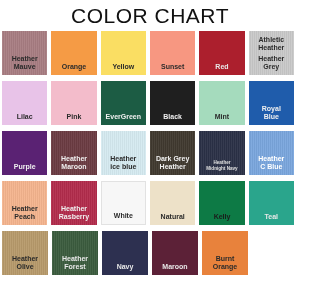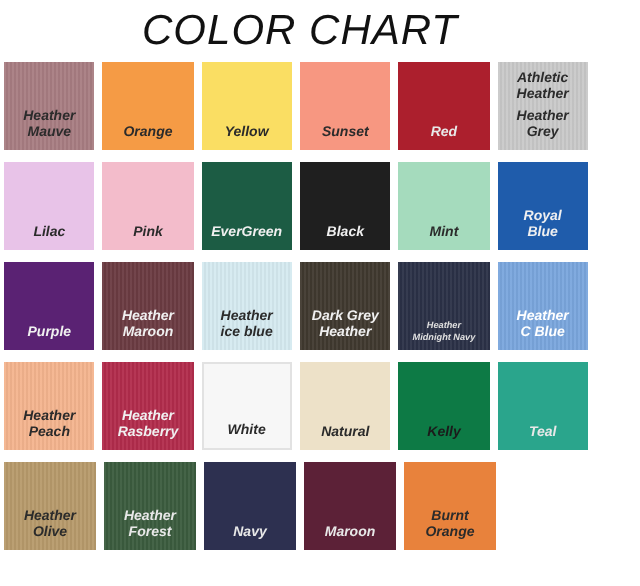--- a/index.html
+++ b/index.html
@@ -13,21 +13,20 @@
     overflow: hidden;
     font-family: "Liberation Sans", sans-serif;
   }
 
   #chart-page {
     width: 300px;
     height: 293px;
     position: relative;
     background: #ffffff;
     box-sizing: border-box;
-    font-style: italic;
   }
 
   #page-title {
     width: 100%;
     text-align: center;
     font-family: "Liberation Sans", sans-serif;
     font-size: 21px;
     font-weight: 400;
     letter-spacing: 0.5px;
     color: #111111;

